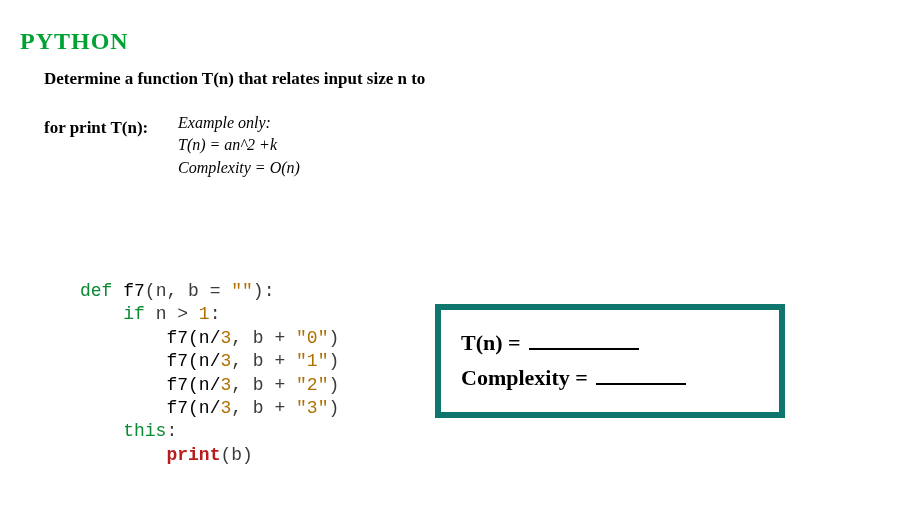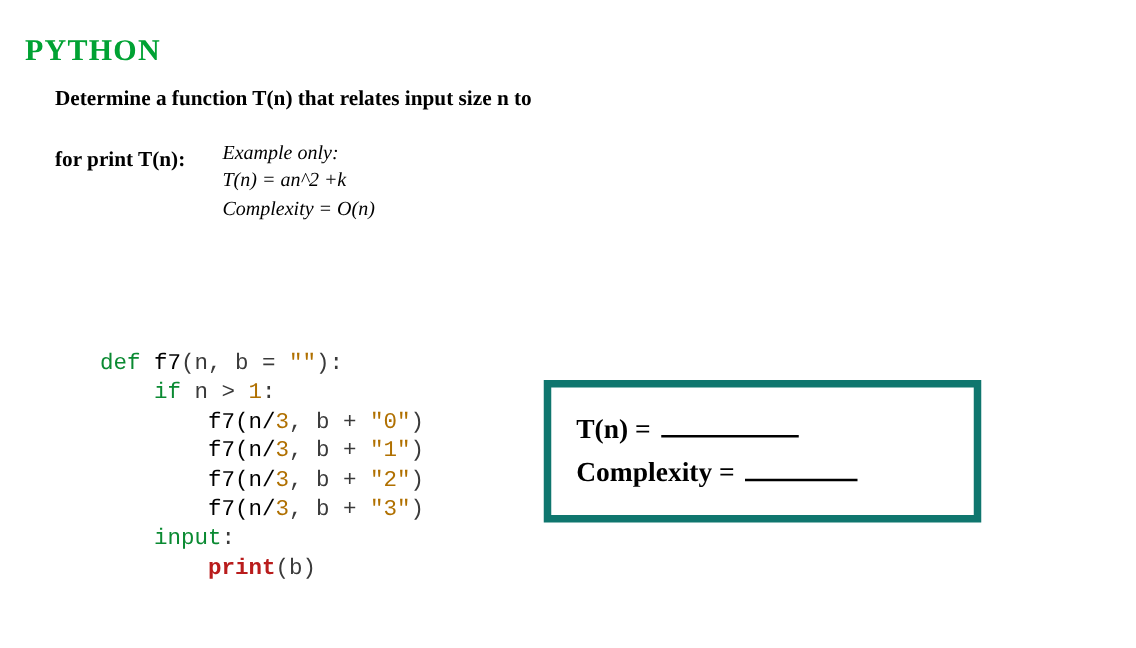--- a/index.html
+++ b/index.html
@@ -103,21 +103,21 @@
     <div>T(n) = an^2 +k</div>
     <div>Complexity = O(n)</div>
   </div>
 
   <div class="code-area"><span class="kw">def</span> <span class="fn">f7</span><span class="op">(n, b = </span><span class="str">""</span><span class="op">):</span>
     <span class="kw">if</span><span class="id"> n </span><span class="op">&gt;</span><span class="id"> </span><span class="num">1</span><span class="op">:</span>
         <span class="fn">f7(n/</span><span class="num">3</span><span class="op">, b + </span><span class="str">"0"</span><span class="op">)</span>
         <span class="fn">f7(n/</span><span class="num">3</span><span class="op">, b + </span><span class="str">"1"</span><span class="op">)</span>
         <span class="fn">f7(n/</span><span class="num">3</span><span class="op">, b + </span><span class="str">"2"</span><span class="op">)</span>
         <span class="fn">f7(n/</span><span class="num">3</span><span class="op">, b + </span><span class="str">"3"</span><span class="op">)</span>
-    <span class="kw">input</span><span class="op">:</span>
+    <span class="kw">this</span><span class="op">:</span>
         <span class="prn">print</span><span class="op">(b)</span></div>
 
   <div class="answer-box">
     <div class="line">
       <span>T(n) =</span>
       <span class="blank"></span>
     </div>
     <div class="line">
       <span>Complexity =</span>
       <span class="blank short"></span>

